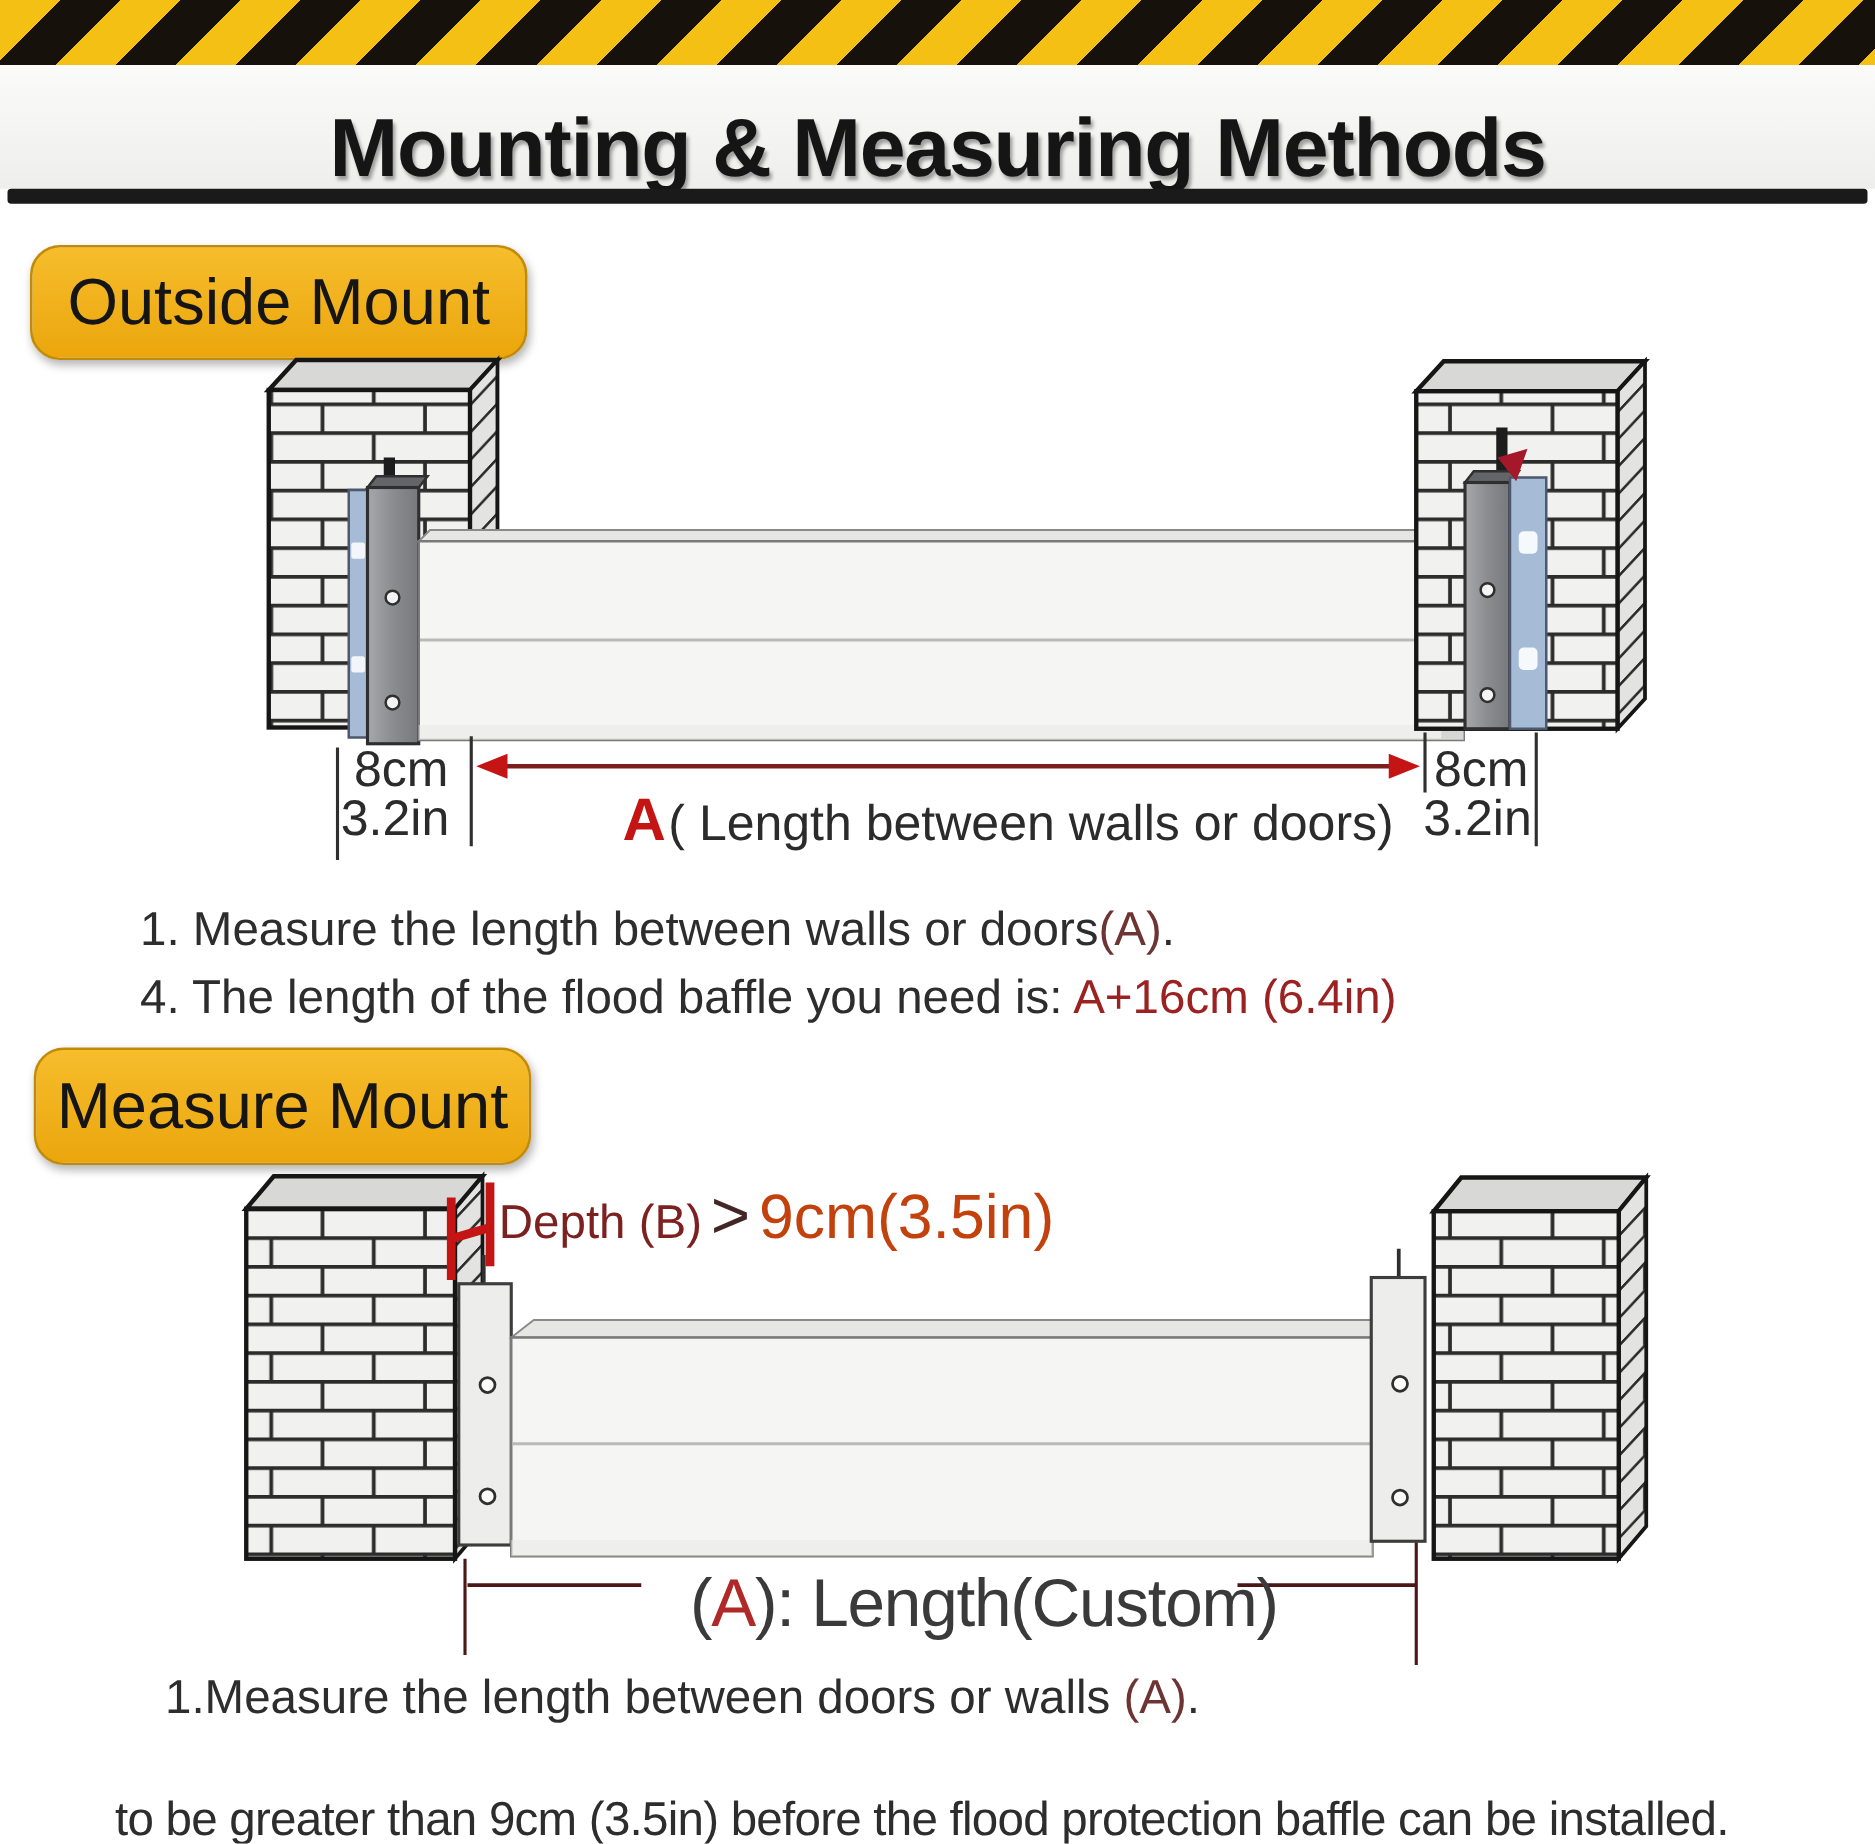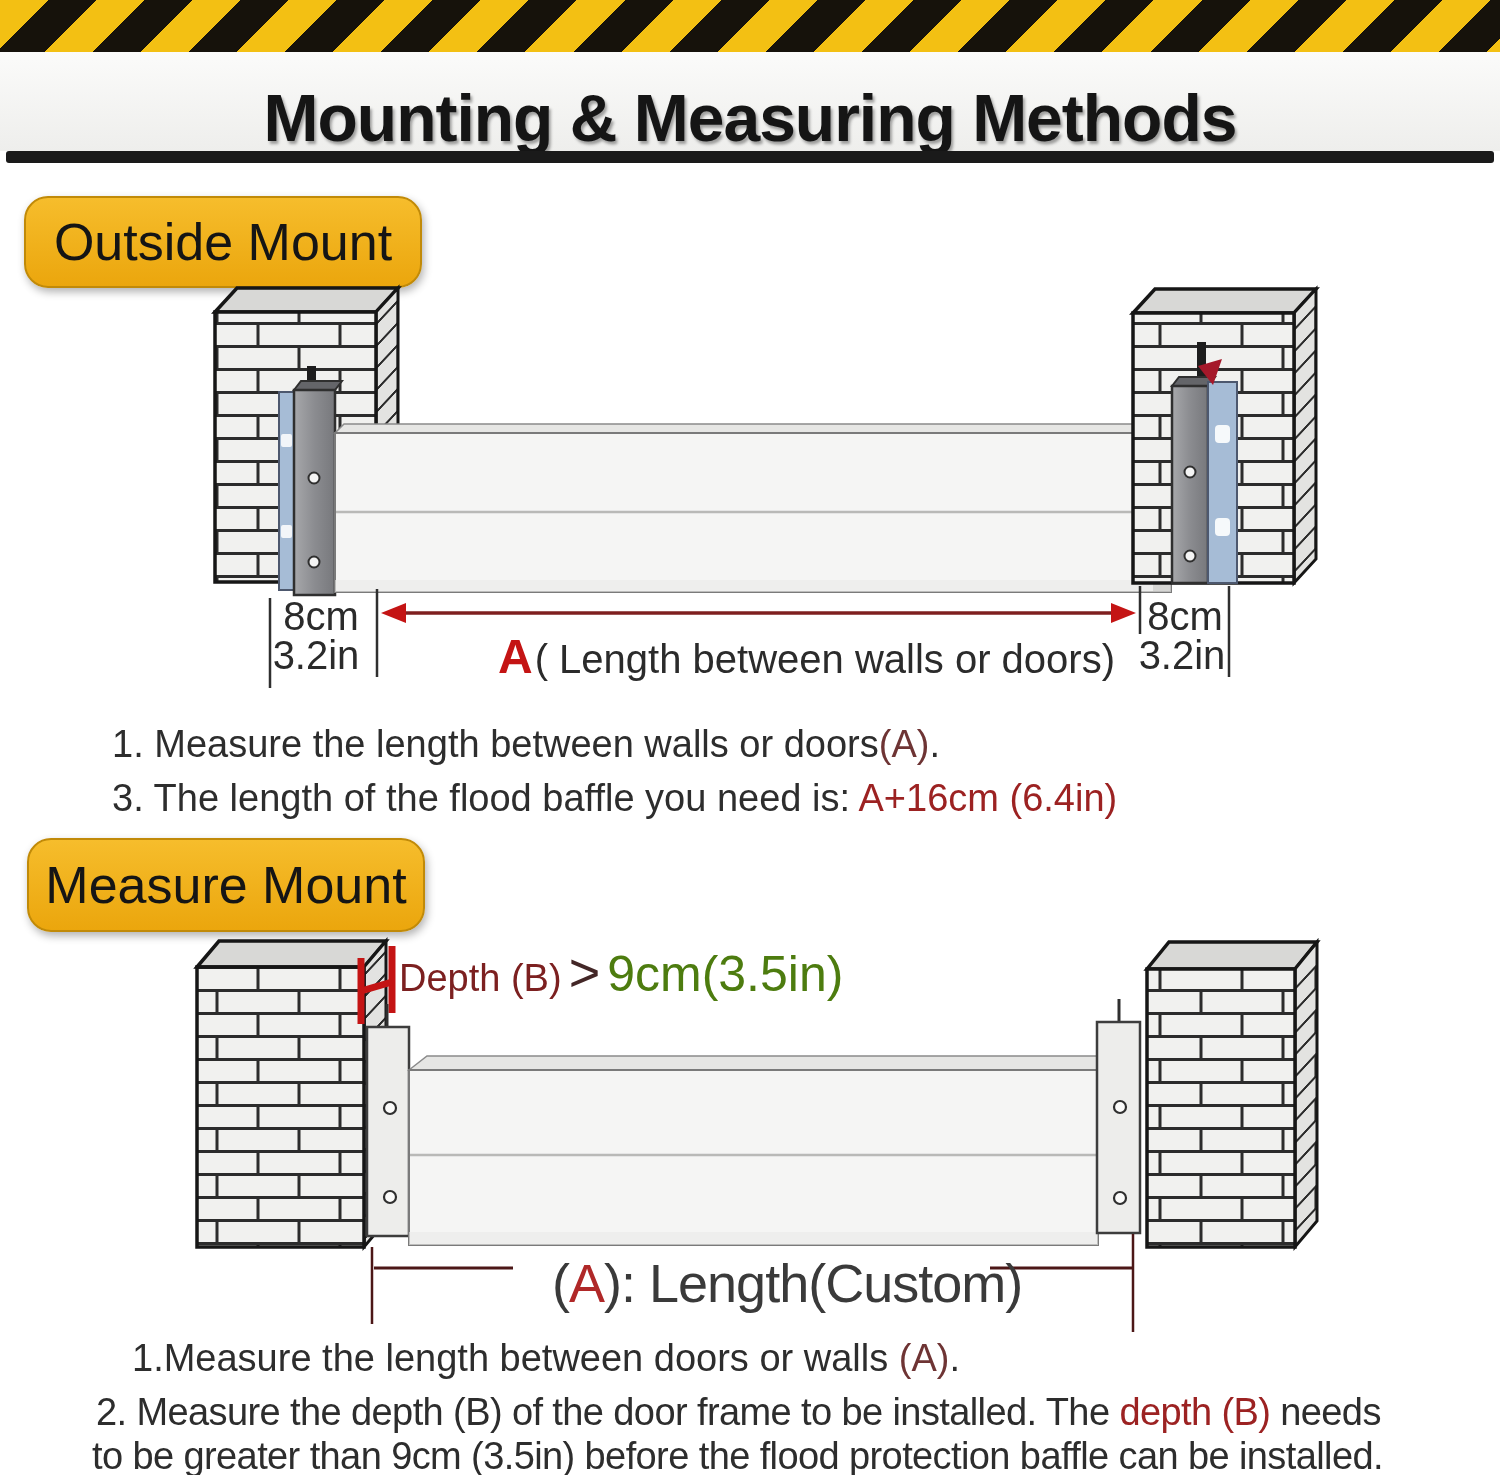--- a/index.html
+++ b/index.html
@@ -51,21 +51,21 @@
 
   .step{font-size:38px;line-height:1.2;color:#2d2d2d;}
   #out-step1{left:112px;top:722px;}
   #out-step2{left:112px;top:776px;}
   .accent-soft{color:#6e3434;}
   .accent-red{color:#9c2222;}
 
   #depth-label{left:399px;top:941px;display:flex;align-items:baseline;}
   .depth-name{font-size:38px;color:#7c2020;}
   .depth-gt{font-size:54px;color:#432727;margin:0 7px;}
-  .depth-value{font-size:50px;color:#4d7c0f;}
+  .depth-value{font-size:50px;color:#c2410c;}
 
   #a-custom-label{left:552px;top:1252px;font-size:54px;letter-spacing:-1px;color:#3a3a3a;}
   .mid-a{color:#b02828;}
 
   #in-step1{left:96px;top:1336px;margin-left:36px;}
   #in-step2{left:96px;top:1390px;letter-spacing:-0.6px;}
   #in-step2b{left:92px;top:1434px;letter-spacing:-0.6px;}
 </style>
 </head>
 <body>
@@ -163,21 +163,21 @@
   <div class="overlay dim" id="dim-right-cm">8cm</div>
   <div class="overlay dim" id="dim-right-in">3.2in</div>
   <div class="overlay" id="span-a-label">
     <span class="big-a">A</span><span>( Length between walls or doors)</span>
   </div>
 
   <div class="overlay step" id="out-step1">
     <span>1. Measure the length between walls or doors</span><span class="accent-soft">(A)</span><span>.</span>
   </div>
   <div class="overlay step" id="out-step2">
-    <span>3. The length of the flood baffle you need is: </span><span class="accent-red">A+16cm (6.4in)</span><span></span>
+    <span>4. The length of the flood baffle you need is: </span><span class="accent-red">A+16cm (6.4in)</span><span></span>
   </div>
 
   <div class="badge" id="badge-inside">
     <span>Measure Mount</span>
   </div>
 
   <svg class="diagram" id="diagram2" viewBox="0 930 1500 410">
 
     <g>
       <polygon points="197,967 219,941 386,941 364,967" fill="#d8d8d6" stroke="#161616" stroke-width="3.5"></polygon>
@@ -231,18 +231,15 @@
     <span class="depth-gt">&gt;</span>
     <span class="depth-value">9cm(3.5in)</span>
   </div>
   <div class="overlay" id="a-custom-label">
     <span>(</span><span class="mid-a">A</span><span>): Length(Custom)</span>
   </div>
 
   <div class="overlay step" id="in-step1">
     <span>1.Measure the length between doors or walls </span><span class="accent-soft">(A)</span><span>.</span>
   </div>
-  <div class="overlay step" id="in-step2">
-    <span>2. Measure the depth (B) of the door frame to be installed. The </span><span class="accent-red">depth (B)</span><span> needs</span>
-  </div>
   <div class="overlay step" id="in-step2b">to be greater than 9cm (3.5in) before the flood protection baffle can be installed.</div>
 
 </div>
 
 </body></html>

